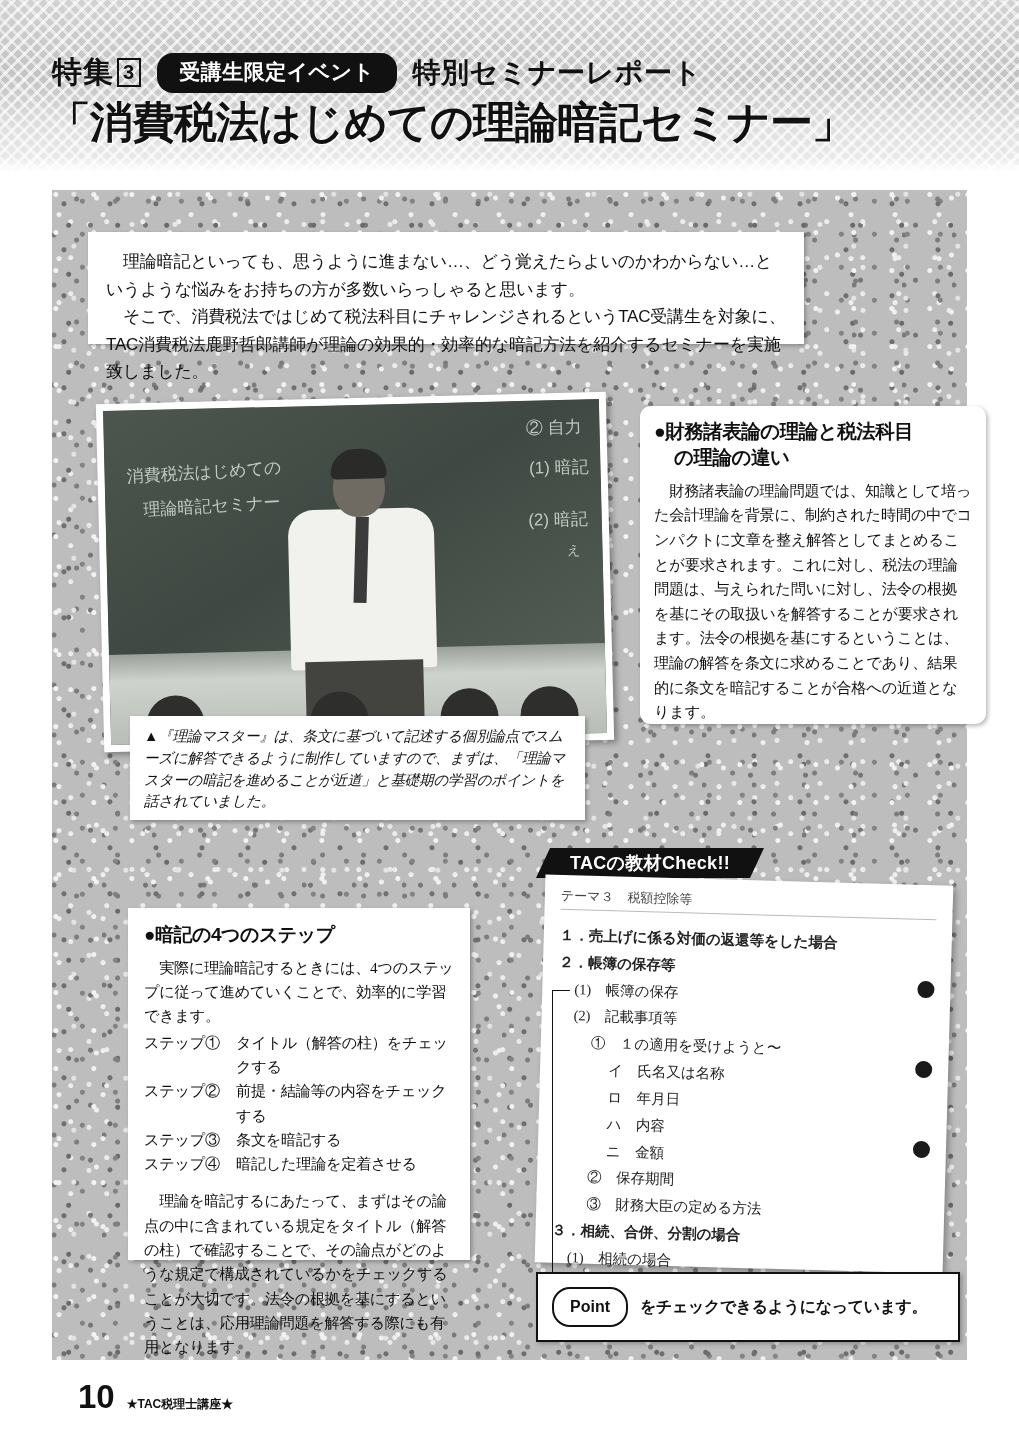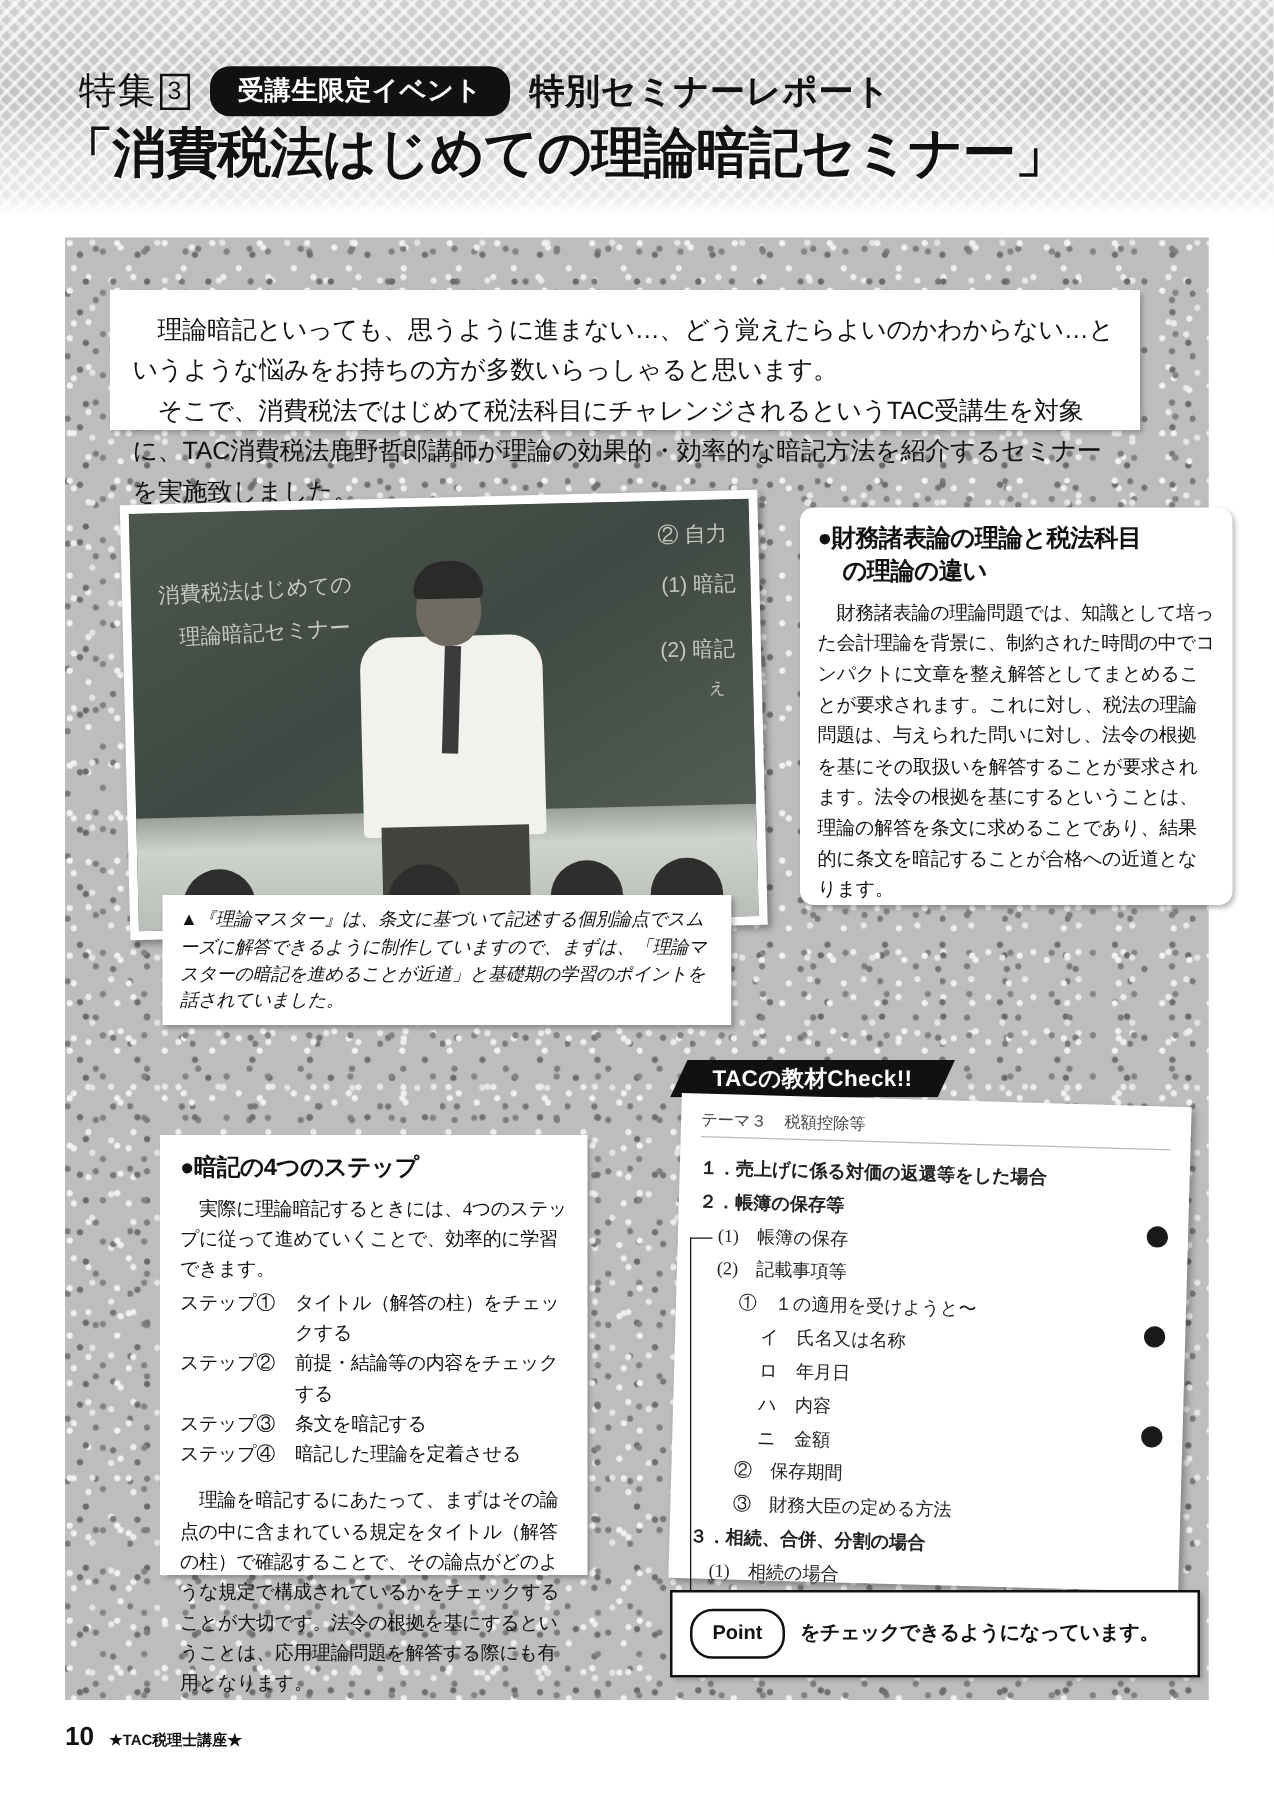--- a/index.html
+++ b/index.html
@@ -36,25 +36,24 @@
   }
   .hdr-row {
     position: absolute;
     left: 52px; top: 52px;
     display: flex;
     align-items: center;
     gap: 16px;
   }
   .feature-no {
     font-size: 30px;
-    font-weight: normal;
+    font-weight: bold;
     letter-spacing: 1px;
     color: #111;
     white-space: nowrap;
-    margin-left: 11px;
   }
   .feature-no .boxnum {
     display: inline-block;
     border: 2px solid #111;
     font-size: 20px;
     line-height: 1;
     padding: 2px 4px 3px 4px;
     margin-left: 3px;
     vertical-align: 3px;
   }
@@ -108,23 +107,23 @@
                      44px 44px, 49px 49px, 36px 36px, 55px 55px, 43px 43px, 50px 50px;
   }
 
   
   .panel {
     position: absolute;
     background: #fff;
     box-sizing: border-box;
   }
   .lead {
-    left: 88px; top: 232px; width: 824px; height: 112px;
+    left: 88px; top: 232px; width: 716px; height: 112px;
     padding: 16px 18px 10px 18px;
-    font-size: 20px;
+    font-size: 17px;
     line-height: 1.62;
     letter-spacing: -0.2px;
     box-shadow: 2px 2px 4px rgba(0,0,0,0.25);
   }
   .lead p { margin: 0; text-indent: 1em; }
 
   
   .photo-wrap {
     position: absolute;
     left: 100px; top: 398px;
@@ -356,21 +355,21 @@
   }
 
   
   .footer {
     position: absolute;
     left: 52px; top: 1378px;
     display: flex;
     align-items: baseline;
     gap: 12px;
   }
-  .page-num { font-size: 21px; font-weight: bold; }
+  .page-num { font-size: 33px; font-weight: bold; margin-left: 26px; }
   .footer-text { font-size: 12px; font-weight: bold; }
 </style>
 </head>
 <body>
 
 <div class="page">
 
   <div class="header-band">
     <div class="hdr-row">
       <div class="feature-no">

